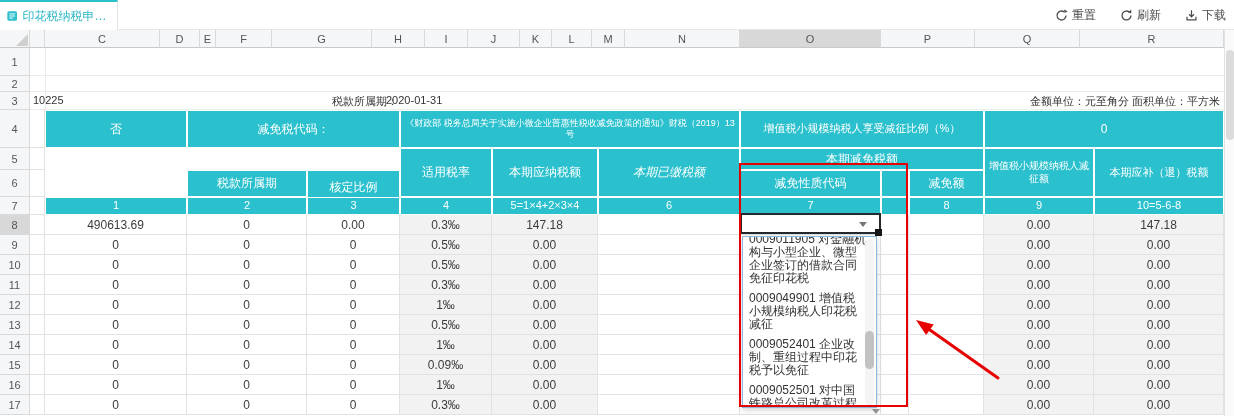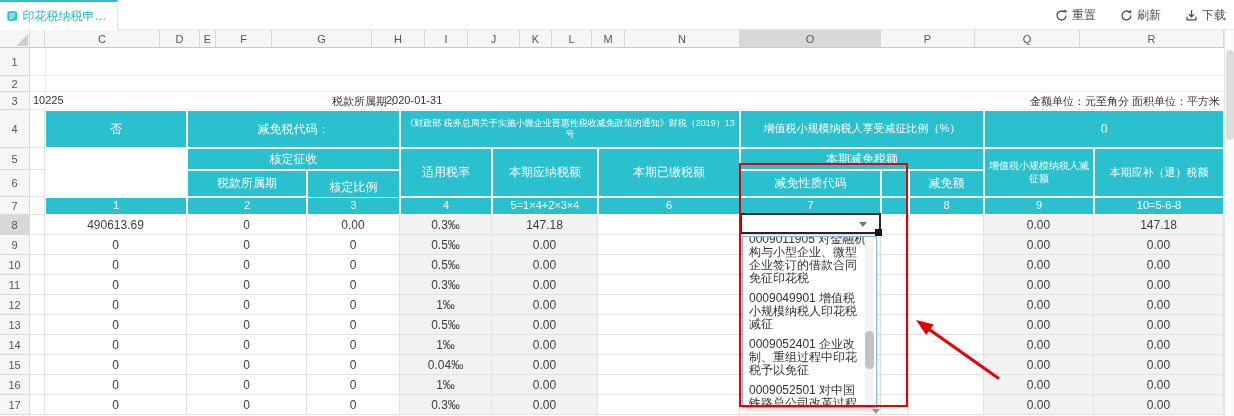--- a/index.html
+++ b/index.html
@@ -132,26 +132,25 @@
   <div class="r3-text" style="left:313px;margin-left:19px;">税款所属期：</div>
   <div class="r3-text" style="left:386px;">2020-01-31</div>
   <div class="r3-text" style="right:14px;">金额单位：元至角分 面积单位：平方米</div>
 
   <div class="cell teal" style="left:45px;top:110px;width:142px;height:38px;">否</div>
   <div class="cell teal" style="left:187px;top:110px;width:213px;height:38px;">减免税代码：</div>
   <div class="cell teal small9" style="left:400px;top:110px;width:340px;height:38px;">《财政部 税务总局关于实施小微企业普惠性税收减免政策的通知》财税（2019）13号</div>
   <div class="cell teal small11" style="left:740px;top:110px;width:244px;height:38px;">增值税小规模纳税人享受减征比例（%）</div>
   <div class="cell teal" style="left:984px;top:110px;width:240px;height:38px;">0</div>
 
-  <div class="cell teal" style="left:187px;top:148px;width:213px;height:22px;">核定征收</div>
   <div class="cell teal" style="left:187px;top:170px;width:120px;height:27px;">税款所属期</div>
   <div class="cell teal" style="left:307px;top:170px;width:93px;height:35px;">核定比例</div>
   <div class="cell teal" style="left:400px;top:148px;width:92px;height:49px;">适用税率</div>
   <div class="cell teal" style="left:492px;top:148px;width:106px;height:49px;">本期应纳税额</div>
-  <div class="cell teal" style="left:598px;top:148px;width:142px;height:49px;">本期已缴税额</div>
+  <div class="cell teal" style="left:598px;top:148px;width:142px;height:49px;font-style:italic;">本期已缴税额</div>
   <div class="cell teal" style="left:740px;top:148px;width:244px;height:22px;">本期减免税额</div>
   <div class="cell teal" style="left:740px;top:170px;width:141px;height:27px;">减免性质代码</div>
   <div class="cell teal" style="left:881px;top:170px;width:28px;height:27px;"></div>
   <div class="cell teal" style="left:909px;top:170px;width:75px;height:27px;">减免额</div>
   <div class="cell teal small10" style="left:984px;top:148px;width:110px;height:49px;">增值税小规模纳税人减征额</div>
   <div class="cell teal small11" style="left:1094px;top:148px;width:130px;height:49px;">本期应补（退）税额</div>
 
   <div id="cells">
       <div class="rowhead" style="top: 110px; height: 38px;">4</div>
       <div class="cell" style="left: 30px; top: 110px; width: 15px; height: 38px;"></div>
@@ -261,21 +260,21 @@
       <div class="cell" style="left: 740px; top: 335px; width: 141px; height: 20px;"></div>
       <div class="cell" style="left: 881px; top: 335px; width: 28px; height: 20px;"></div>
       <div class="cell" style="left: 909px; top: 335px; width: 75px; height: 20px;"></div>
       <div class="cell ro" style="left: 984px; top: 335px; width: 110px; height: 20px;">0.00</div>
       <div class="cell ro" style="left: 1094px; top: 335px; width: 130px; height: 20px;">0.00</div>
       <div class="rowhead" style="top: 355px; height: 20px;">15</div>
       <div class="cell" style="left: 30px; top: 355px; width: 15px; height: 20px;"></div>
       <div class="cell" style="left: 45px; top: 355px; width: 142px; height: 20px;">0</div>
       <div class="cell" style="left: 187px; top: 355px; width: 120px; height: 20px;">0</div>
       <div class="cell" style="left: 307px; top: 355px; width: 93px; height: 20px;">0</div>
-      <div class="cell ro" style="left: 400px; top: 355px; width: 92px; height: 20px;">0.04‰</div>
+      <div class="cell ro" style="left: 400px; top: 355px; width: 92px; height: 20px;">0.09‰</div>
       <div class="cell ro" style="left: 492px; top: 355px; width: 106px; height: 20px;">0.00</div>
       <div class="cell" style="left: 598px; top: 355px; width: 142px; height: 20px;"></div>
       <div class="cell" style="left: 740px; top: 355px; width: 141px; height: 20px;"></div>
       <div class="cell" style="left: 881px; top: 355px; width: 28px; height: 20px;"></div>
       <div class="cell" style="left: 909px; top: 355px; width: 75px; height: 20px;"></div>
       <div class="cell ro" style="left: 984px; top: 355px; width: 110px; height: 20px;">0.00</div>
       <div class="cell ro" style="left: 1094px; top: 355px; width: 130px; height: 20px;">0.00</div>
       <div class="rowhead" style="top: 375px; height: 20px;">16</div>
       <div class="cell" style="left: 30px; top: 375px; width: 15px; height: 20px;"></div>
       <div class="cell" style="left: 45px; top: 375px; width: 142px; height: 20px;">0</div>

